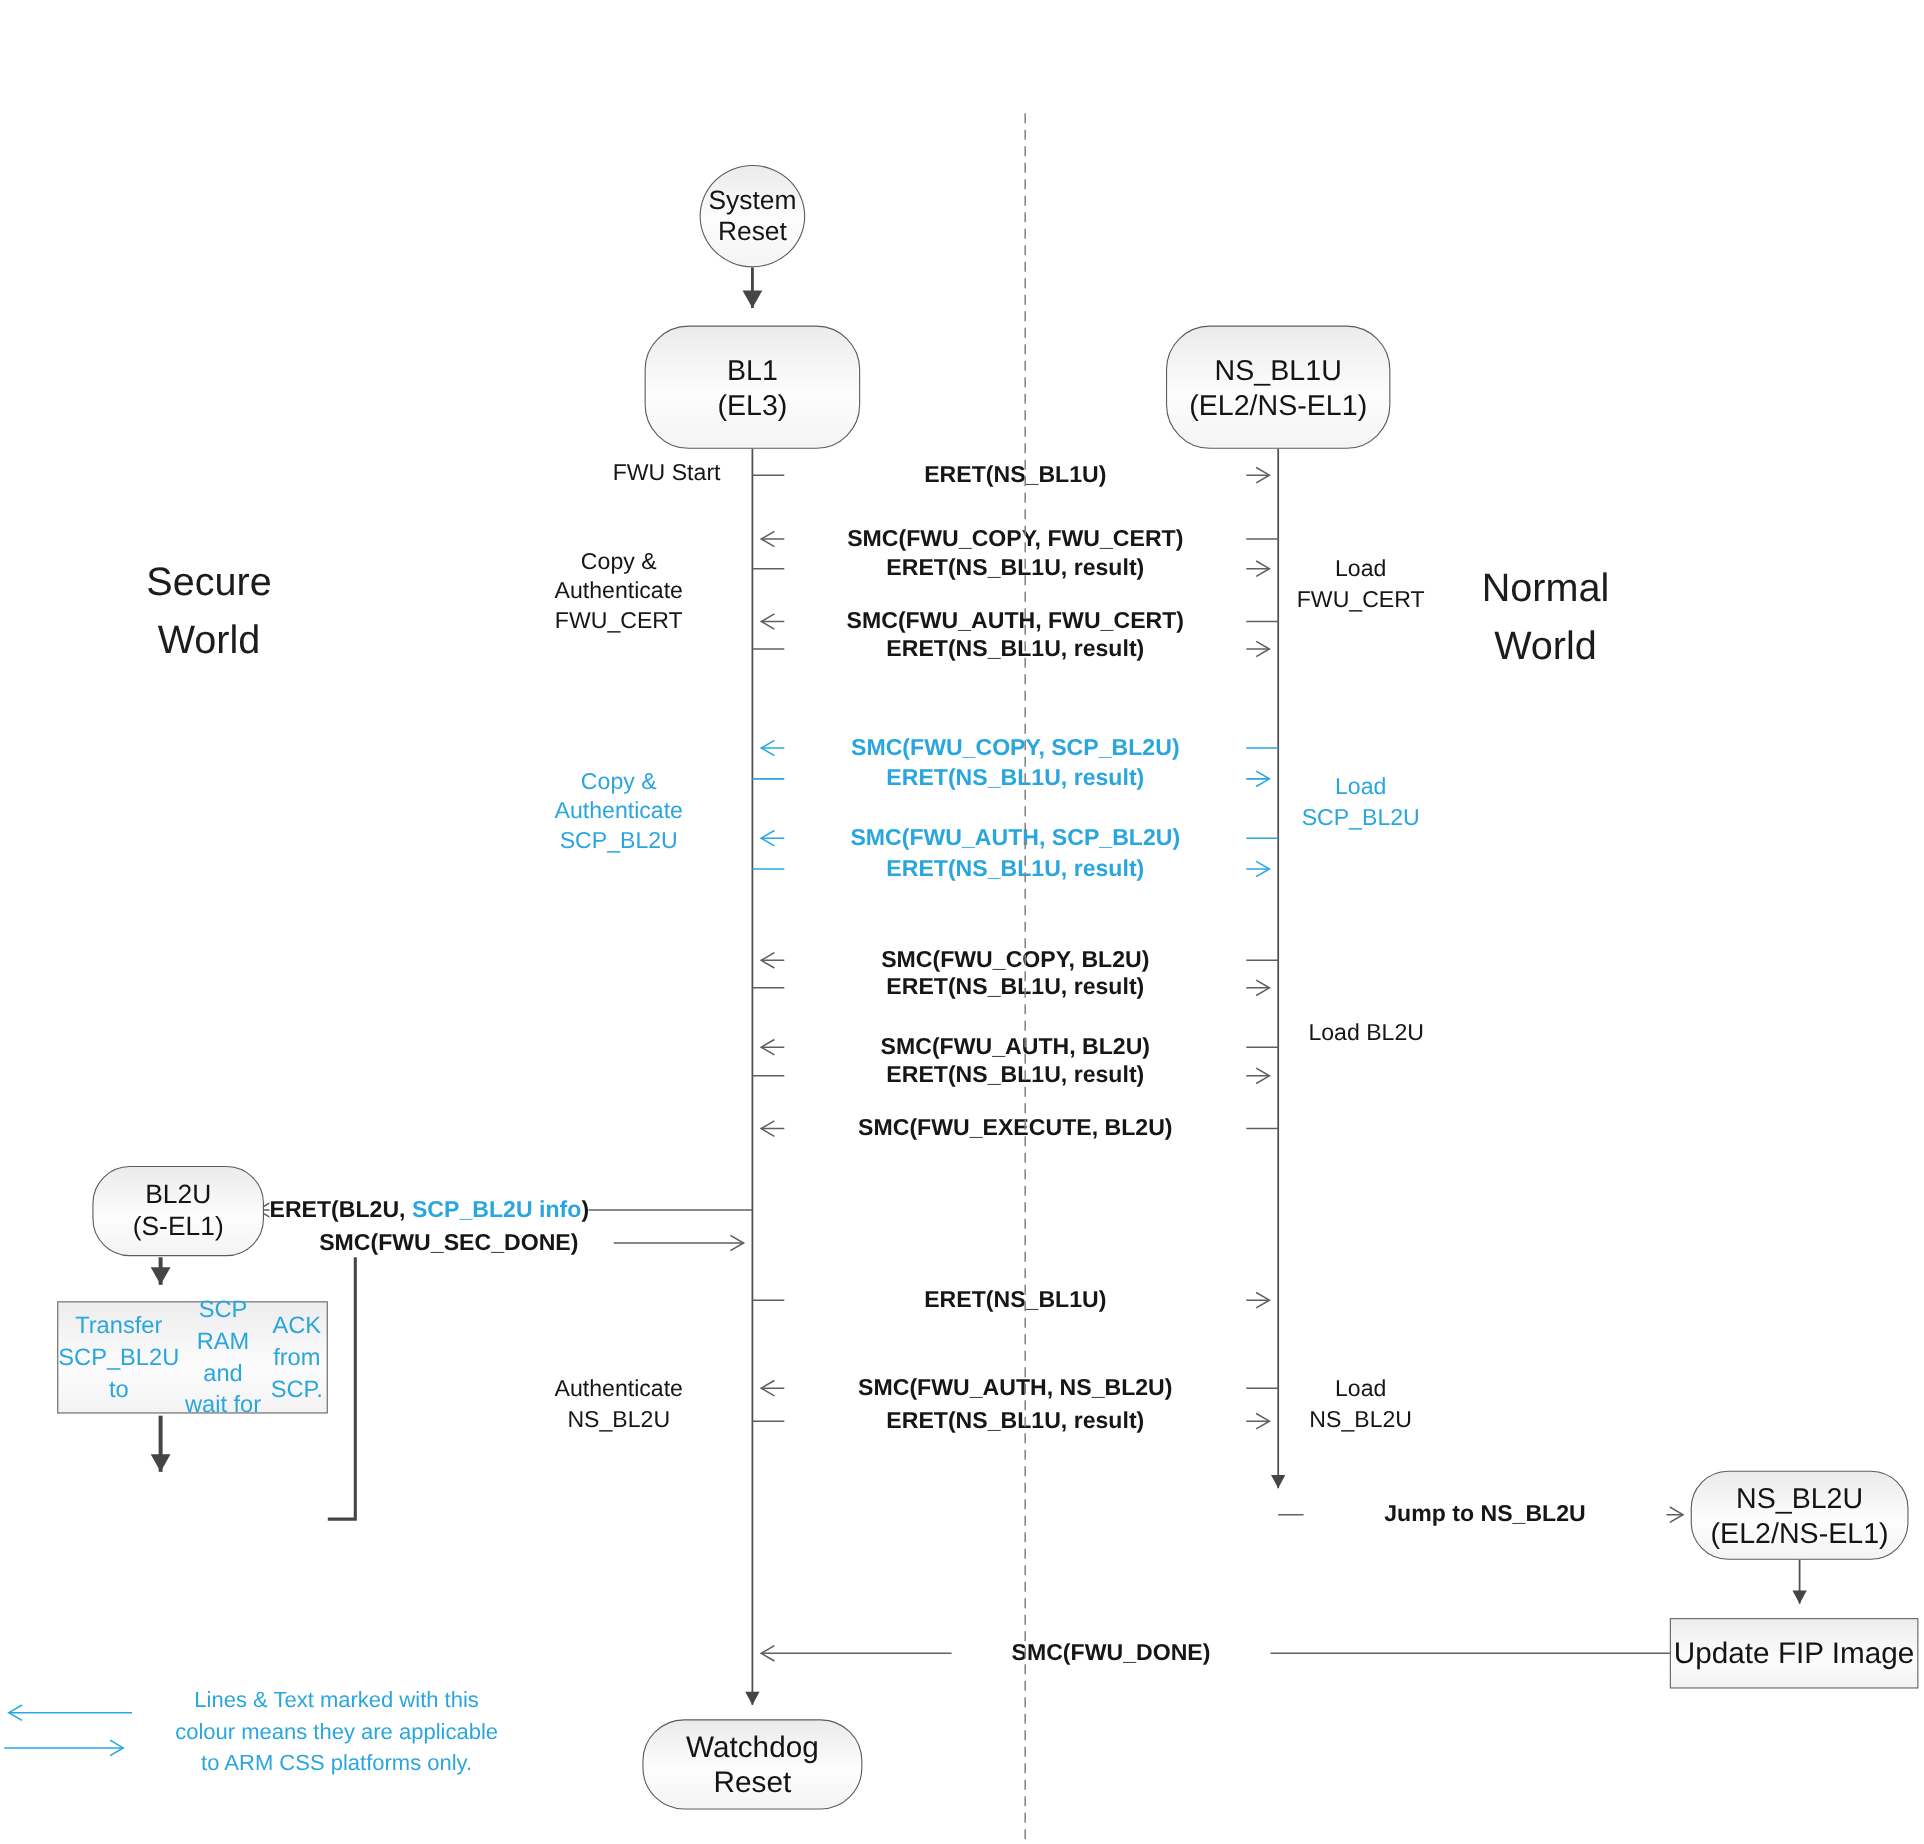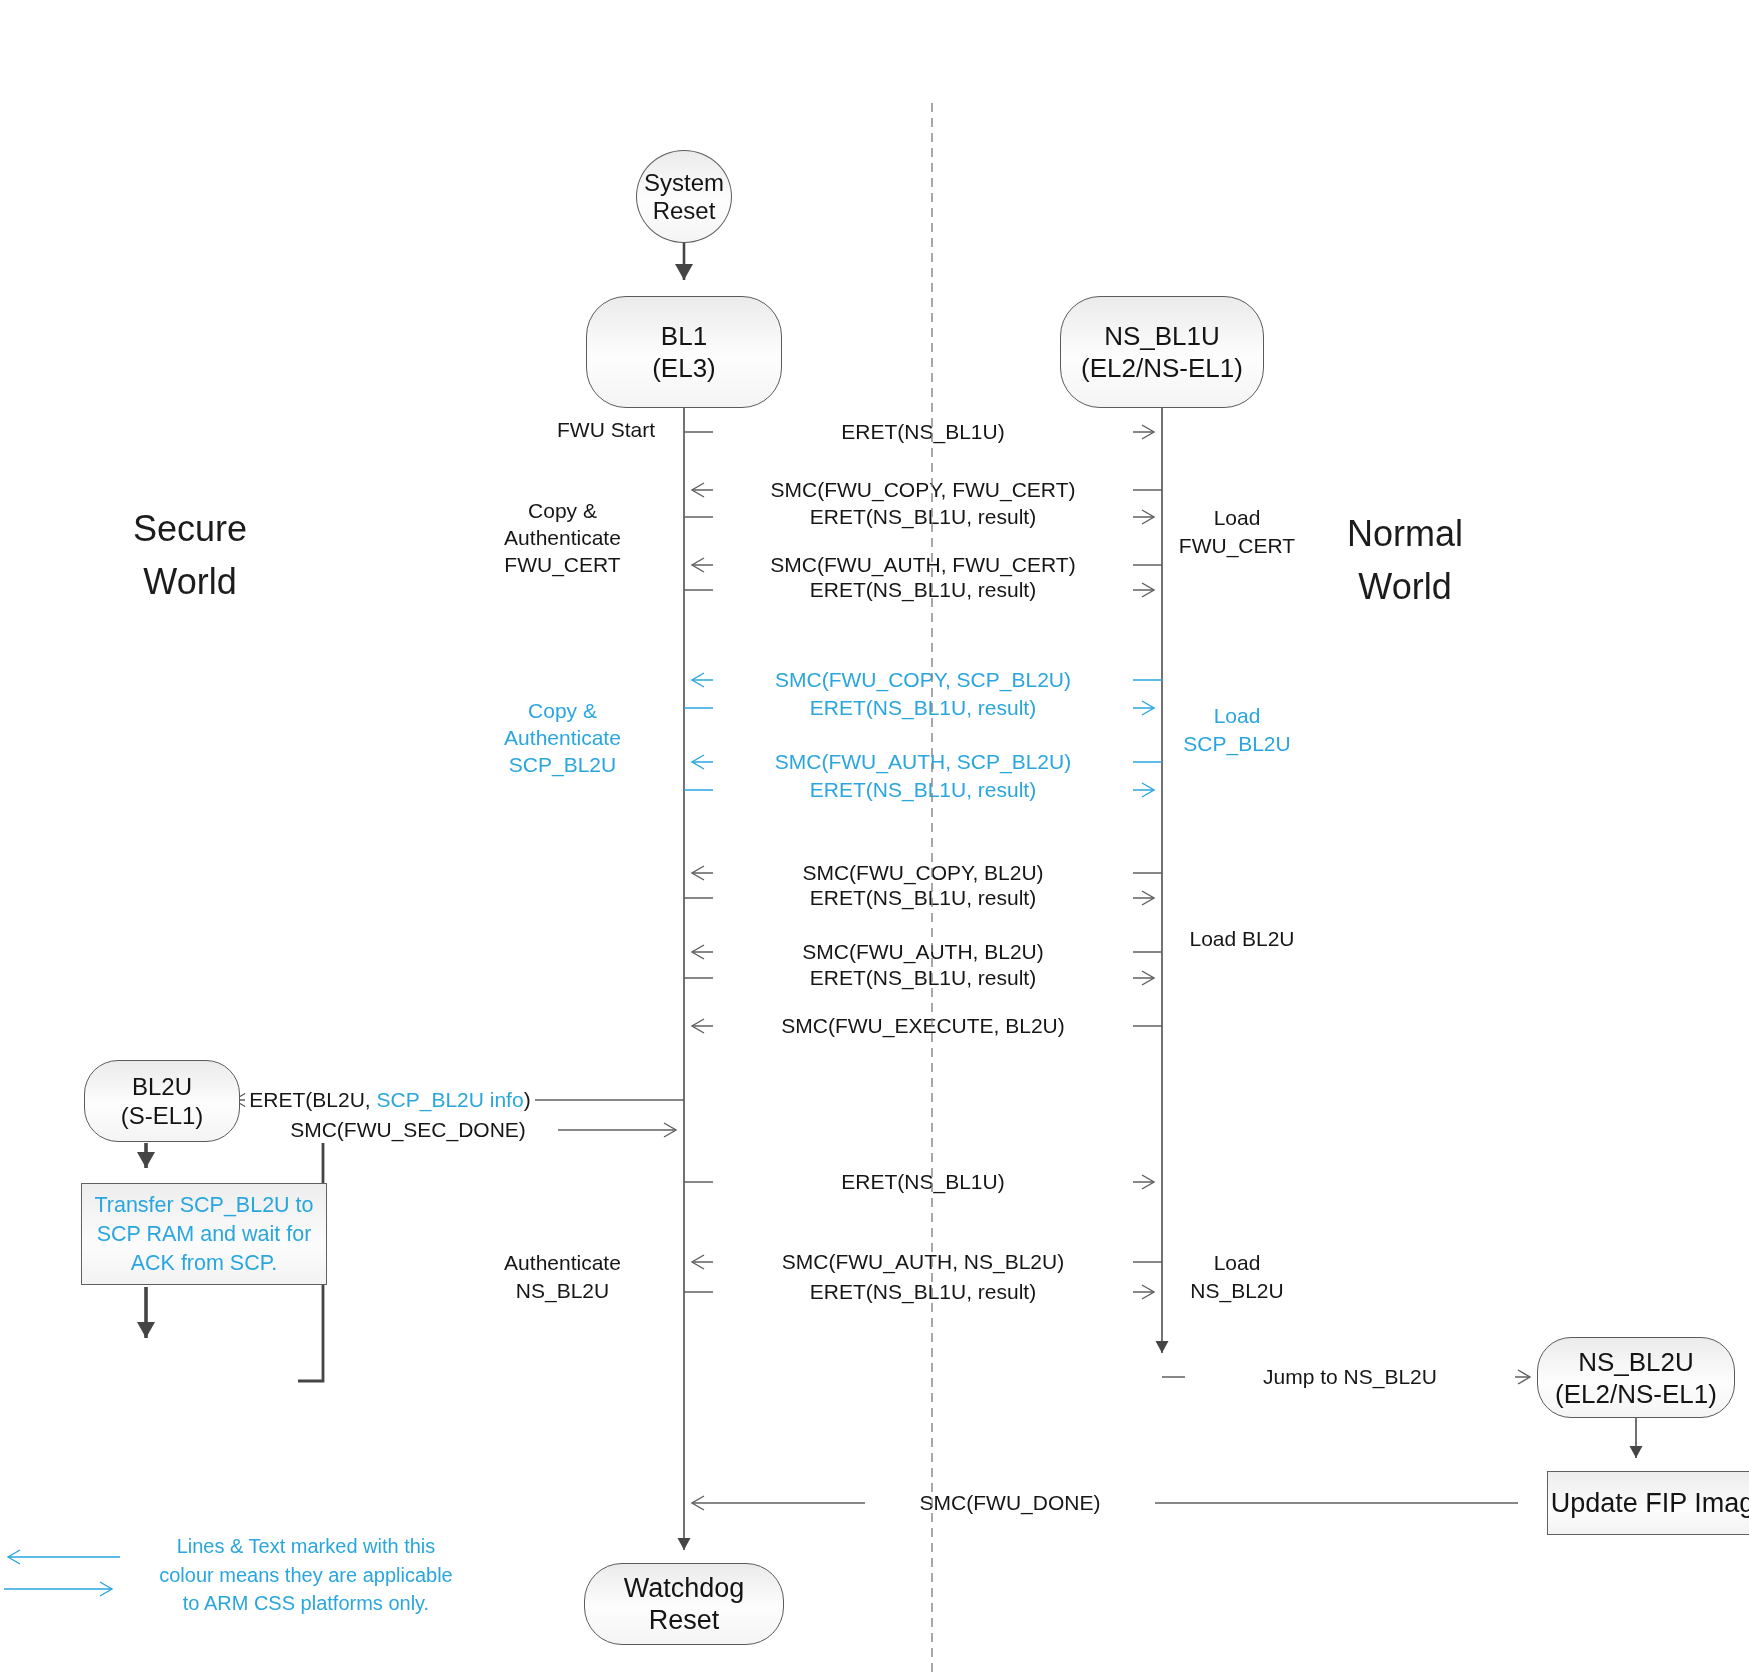--- a/index.html
+++ b/index.html
@@ -19,26 +19,26 @@
     position:absolute;box-sizing:border-box;border:1.4px solid #5b5b5b;
     background:linear-gradient(180deg,#ebebeb 0%,#fdfdfd 55%,#f4f4f4 100%);
     display:flex;flex-direction:column;align-items:center;justify-content:center;
     font-size:26px;line-height:32px;color:#141414;text-align:center;
   }
   .stadium{border-radius:40px;}
   .ellipse{border-radius:50%;font-size:24px;line-height:28px;}
   .rbox{
     position:absolute;box-sizing:border-box;border:1.4px solid #606060;
     background:linear-gradient(180deg,#ededed 0%,#fcfcfc 60%,#f3f3f3 100%);
-    display:flex;flex-direction:column;align-items:center;justify-content:center;
-    font-size:24px;color:#141414;text-align:center;margin-left:29px;
+    display:flex;align-items:center;justify-content:center;
+    font-size:24px;color:#141414;text-align:center;
   }
   .mlabel{
     position:absolute;left:713px;width:420px;height:26px;line-height:26px;
-    text-align:center;font-size:21px;color:#161616;background:#ffffff;white-space:nowrap;
+    text-align:center;font-size:21px;color:#161616;background:#ffffff;white-space:nowrap;font-weight:bold;
   }
   .slabel{
     position:absolute;font-size:21px;line-height:27px;text-align:center;color:#161616;white-space:nowrap;
   }
   .blue{color:var(--color-accent-blue,#2AA6DE);}
   .legend-text{
     position:absolute;left:150px;top:1532px;width:312px;text-align:center;
     font-size:20px;line-height:28.5px;color:var(--color-accent-blue,#2AA6DE);
   }
 </style>

